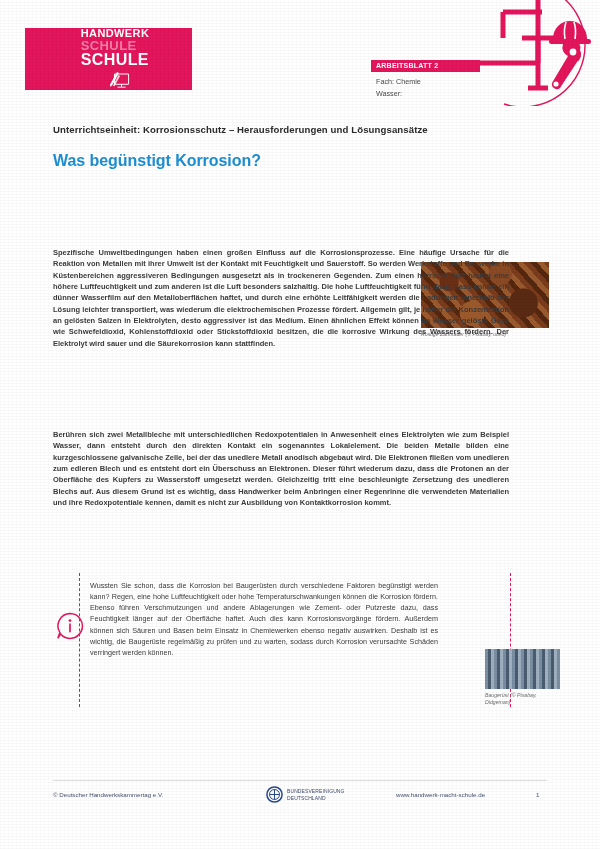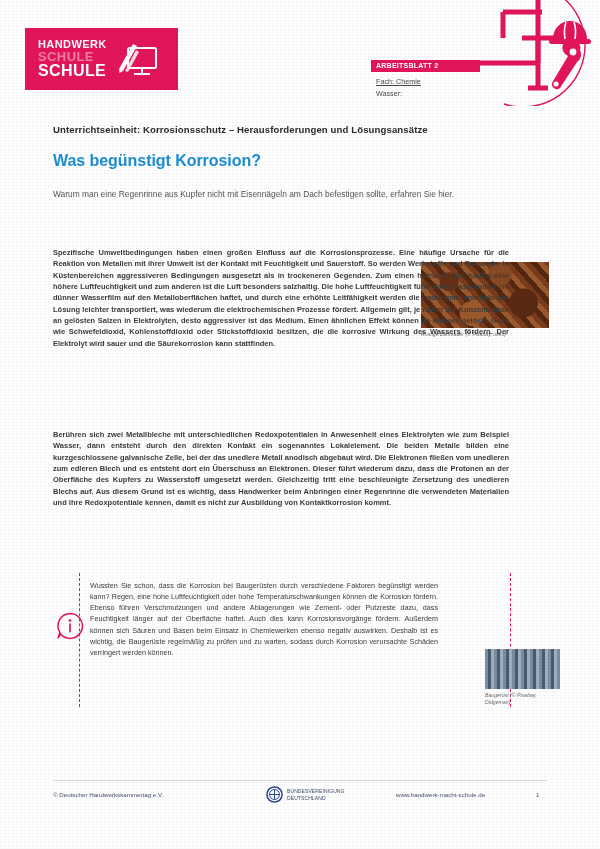--- a/index.html
+++ b/index.html
@@ -26,27 +26,28 @@
       repeating-linear-gradient(0deg, rgba(0,0,0,.5) 0 1px, transparent 1px 3px),
       repeating-linear-gradient(90deg, rgba(0,0,0,.45) 0 1px, transparent 1px 4px);
     z-index: 60;
   }
 
   
   .hms-logo {
     position: absolute;
     left: 25px;
     top: 28px;
-    width: 153px;
+    width: 167px;
     height: 62px;
     background: #e4155c;
     display: flex;
     align-items: center;
     padding-left: 13px;
     box-sizing: border-box;
+    flex-direction: column;
   }
   .hms-logo .wordmark {
     color: #ffffff;
     font-weight: bold;
     line-height: 1.02;
     letter-spacing: .4px;
   }
   .hms-logo .wm1 { font-size: 11px; }
   .hms-logo .wm2 { font-size: 13px; color: #f07fa6; }
   .hms-logo .wm3 { font-size: 16px; }
@@ -80,21 +81,21 @@
     font-size: 7px;
     font-weight: bold;
     letter-spacing: .25px;
   }
   .badge-line {
     position: absolute;
     left: 376px;
     font-size: 7.2px;
     color: #4a4a4a;
   }
-  .badge-line.l1 { top: 77px; text-decoration: underline; }
+  .badge-line.l1 { top: 77px; }
   .badge-line.l2 { top: 89px; }
 
   
   .eyebrow {
     position: absolute;
     left: 53px;
     top: 124px;
     width: 470px;
     font-size: 9.6px;
     font-weight: bold;
@@ -302,21 +303,20 @@
     </g>
   </svg>
 
   <div class="badge"></div>
   <div class="badge-label">ARBEITSBLATT 2</div>
   <div class="badge-line l1">Fach: Chemie</div>
   <div class="badge-line l2">Wasser:</div>
 
   <div class="eyebrow">Unterrichtseinheit: Korrosionsschutz – Herausforderungen und Lösungsansätze</div>
   <h1 class="main-title">Was begünstigt Korrosion?</h1>
-  <div class="lead">Warum man eine Regenrinne aus Kupfer nicht mit Eisennägeln am Dach befestigen sollte, erfahren Sie hier.</div>
 
   <figure class="figure-gears">
     <div class="photo gears"></div>
     <figcaption class="caption">Rostige Zahnräder (© Pixabay, ulleo)</figcaption>
   </figure>
 
   <div class="body-block" id="para-flow-1">
     <p>Spezifische Umweltbedingungen haben einen großen Einfluss auf die Korrosionsprozesse. Eine häufige Ursache für die Reaktion von Metallen mit ihrer Umwelt ist der Kontakt mit Feuchtigkeit und Sauerstoff. So werden Werkstoffe und Bauwerke in Küstenbereichen aggressiveren Bedingungen ausgesetzt als in trockeneren Gegenden. Zum einen herrscht dort häufig eine höhere Luftfeuchtigkeit und zum anderen ist die Luft besonders salzhaltig. Die hohe Luftfeuchtigkeit führt dazu, dass immer ein dünner Wasserfilm auf den Metalloberflächen haftet, und durch eine erhöhte Leitfähigkeit werden die Ladungen innerhalb der Lösung leichter transportiert, was wiederum die elektrochemischen Prozesse fördert. Allgemein gilt, je höher die Konzentration an gelösten Salzen in Elektrolyten, desto aggressiver ist das Medium. Einen ähnlichen Effekt können im Wasser gelöste Gase wie Schwefeldioxid, Kohlenstoffdioxid oder Stickstoffdioxid besitzen, die die korrosive Wirkung des Wassers fördern. Der Elektrolyt wird sauer und die Säurekorrosion kann stattfinden.</p>
   </div>
 

